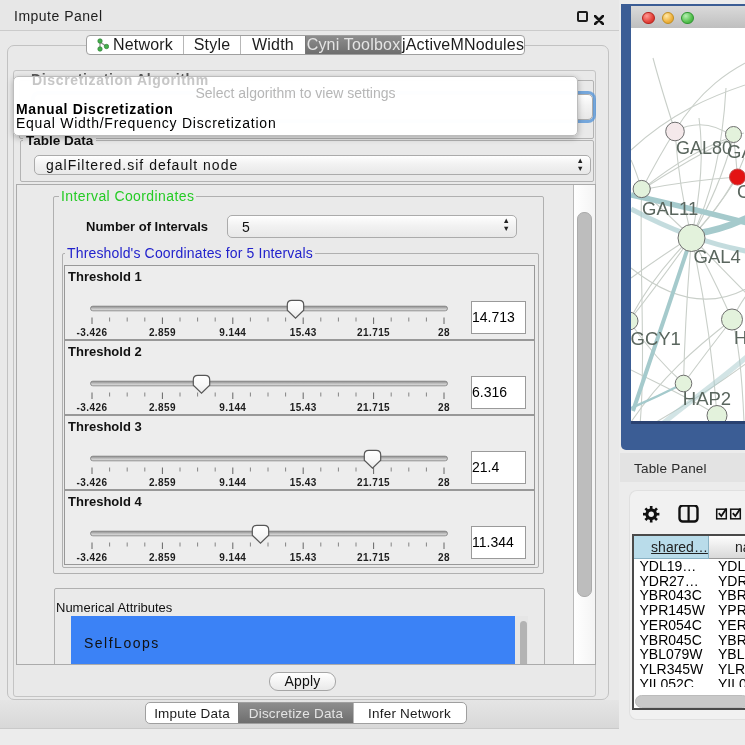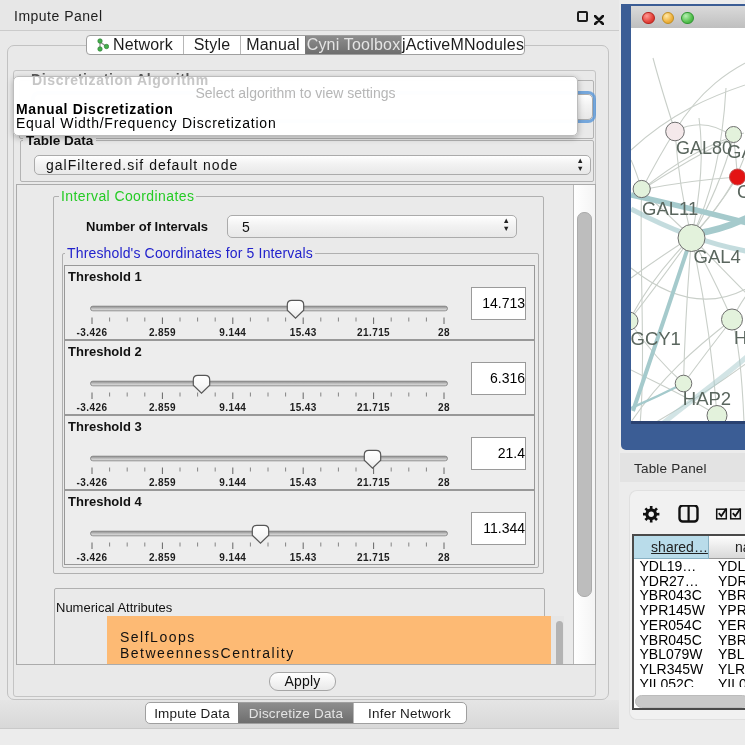--- a/index.html
+++ b/index.html
@@ -56,24 +56,24 @@
 
 #g-interval{left:36px;top:11px;width:489px;height:376px;border-color:#b0b0b0;}
 #g-thresh{left:45px;top:68px;width:475px;height:313px;border-color:#b0b0b0;}
 #g-attr{left:36.5px;top:403px;width:489px;height:90px;border-color:#b0b0b0;}
 .gtitle.green{color:#25cb25;background:#eaeaea;}
 .gtitle.blue{color:#2222cc;background:#eaeaea;letter-spacing:0.15px;}
 #lbl-noi{position:absolute;left:69px;top:34px;font-weight:bold;font-size:13px;color:#111;}
 .tbox{position:absolute;left:47px;width:469px;height:73px;border:1px solid #989898;background:#ededed;}
 .tbox .ttl{position:absolute;left:3px;top:3px;font-weight:bold;font-size:13px;color:#111;}
 .tbox svg{position:absolute;left:0;top:0;}
-.vfield{position:absolute;left:406px;top:21px;width:53px;height:31px;background:#fff;
-  border:1px solid #9a9a9a;font-size:14px;color:#000;text-align:right;line-height:31px;}
+.vfield{position:absolute;left:406px;top:35px;width:53px;height:31px;background:#fff;
+  border:1px solid #9a9a9a;font-size:14px;color:#000;text-align:left;line-height:31px;}
 #lbl-numattr{position:absolute;left:39px;top:415px;font-weight:normal;font-size:13px;color:#111;}
-#attrlist{position:absolute;left:54px;top:431px;width:457px;height:49px;background:#fdba74;font-size:14px;letter-spacing:1.5px;color:#111;padding-top:14px;box-sizing:border-box;margin-left:36px;}
+#attrlist{position:absolute;left:54px;top:431px;width:457px;height:49px;background:#3b82f6;font-size:14px;letter-spacing:1.5px;color:#111;padding-top:20px;box-sizing:border-box;}
 #attrlist div{padding-left:13px;height:16px;line-height:15px;}
 #attrlist .sbt{position:absolute;right:0px;top:0px;width:13px;height:49px;background:#e6e6e6;padding:0;}
 #attrlist .sb{position:absolute;right:1px;top:5px;width:7.5px;height:50px;border-radius:4px;background:#b3b3b3;padding:0;}
 
 #apply{left:269px;top:672px;width:65px;height:17px;border:1px solid #a6a6a6;border-radius:9px;
   background:linear-gradient(#ffffff,#e9e9e9);text-align:center;line-height:17px;font-size:14px;letter-spacing:0.2px;color:#111;}
 
 #popup{left:13px;top:76px;width:563px;height:58px;background:rgba(255,255,255,0.985);overflow:hidden;
   border:1px solid #bcbcbc;border-radius:5px;box-shadow:0 2px 6px rgba(0,0,0,0.28);font-size:13px;}
 #popup .hint{position:absolute;left:0;right:0;top:8px;text-align:center;color:#b6b6b6;font-size:14px;}
@@ -131,21 +131,21 @@
   </div>
 
 <div class="abs seg" id="toptabs">
   <div><svg width="12" height="14" viewBox="0 0 12 14" style="margin-right:4px">
     <path d="M 3 3.5 L 3 11 M 3 4 L 9.5 8.5" stroke="#8a8a8a" stroke-width="1.2" fill="none"></path>
     <circle cx="3" cy="3" r="2.2" fill="#45b04d" stroke="#2c8034" stroke-width="0.7"></circle>
     <circle cx="3" cy="11" r="2.2" fill="#45b04d" stroke="#2c8034" stroke-width="0.7"></circle>
     <circle cx="9.5" cy="8.5" r="2.2" fill="#45b04d" stroke="#2c8034" stroke-width="0.7"></circle>
       </svg>Network</div>
   <div>Style</div>
-  <div>Manual</div>
+  <div>Width</div>
   <div class="sel">Cyni Toolbox</div>
   <div>jActiveMNodules</div>
 </div>
 
 <div class="abs" id="scrollpane">
   <div class="abs group" id="g-interval"></div>
   <div class="gtitle green" style="left:42px;top:3px;">Interval Coordinates</div>
   <div id="lbl-noi">Number of Intervals</div>
   <div class="combo" id="combo-n">
       <span class="tx">5</span>
@@ -351,21 +351,20 @@
           <path d="M -8.2 5 Q -8.2 0.6 -3.7 0.6 L 3.7 0.6 Q 8.2 0.6 8.2 5 L 8.2 10.5 L 0 18.3 L -8.2 10.5 Z" fill="url(#th)" stroke="#575757" stroke-width="1.2"></path>
         </g>
       </svg>
     <div class="vfield">11.344</div>
     </div>
 
   <div class="abs group" id="g-attr"></div>
   <div id="lbl-numattr">Numerical Attributes</div>
   <div id="attrlist">
     <div>SelfLoops</div>
-    <div>BetweennessCentrality</div>
     <div class="sbt"></div>
       <div class="sb"></div>
   </div>
   <div class="abs" id="vsb">
       <div class="thumb"></div>
     </div>
 </div>
 
 <div class="abs" id="apply">Apply</div>
 <div class="abs seg" id="bottabs">

